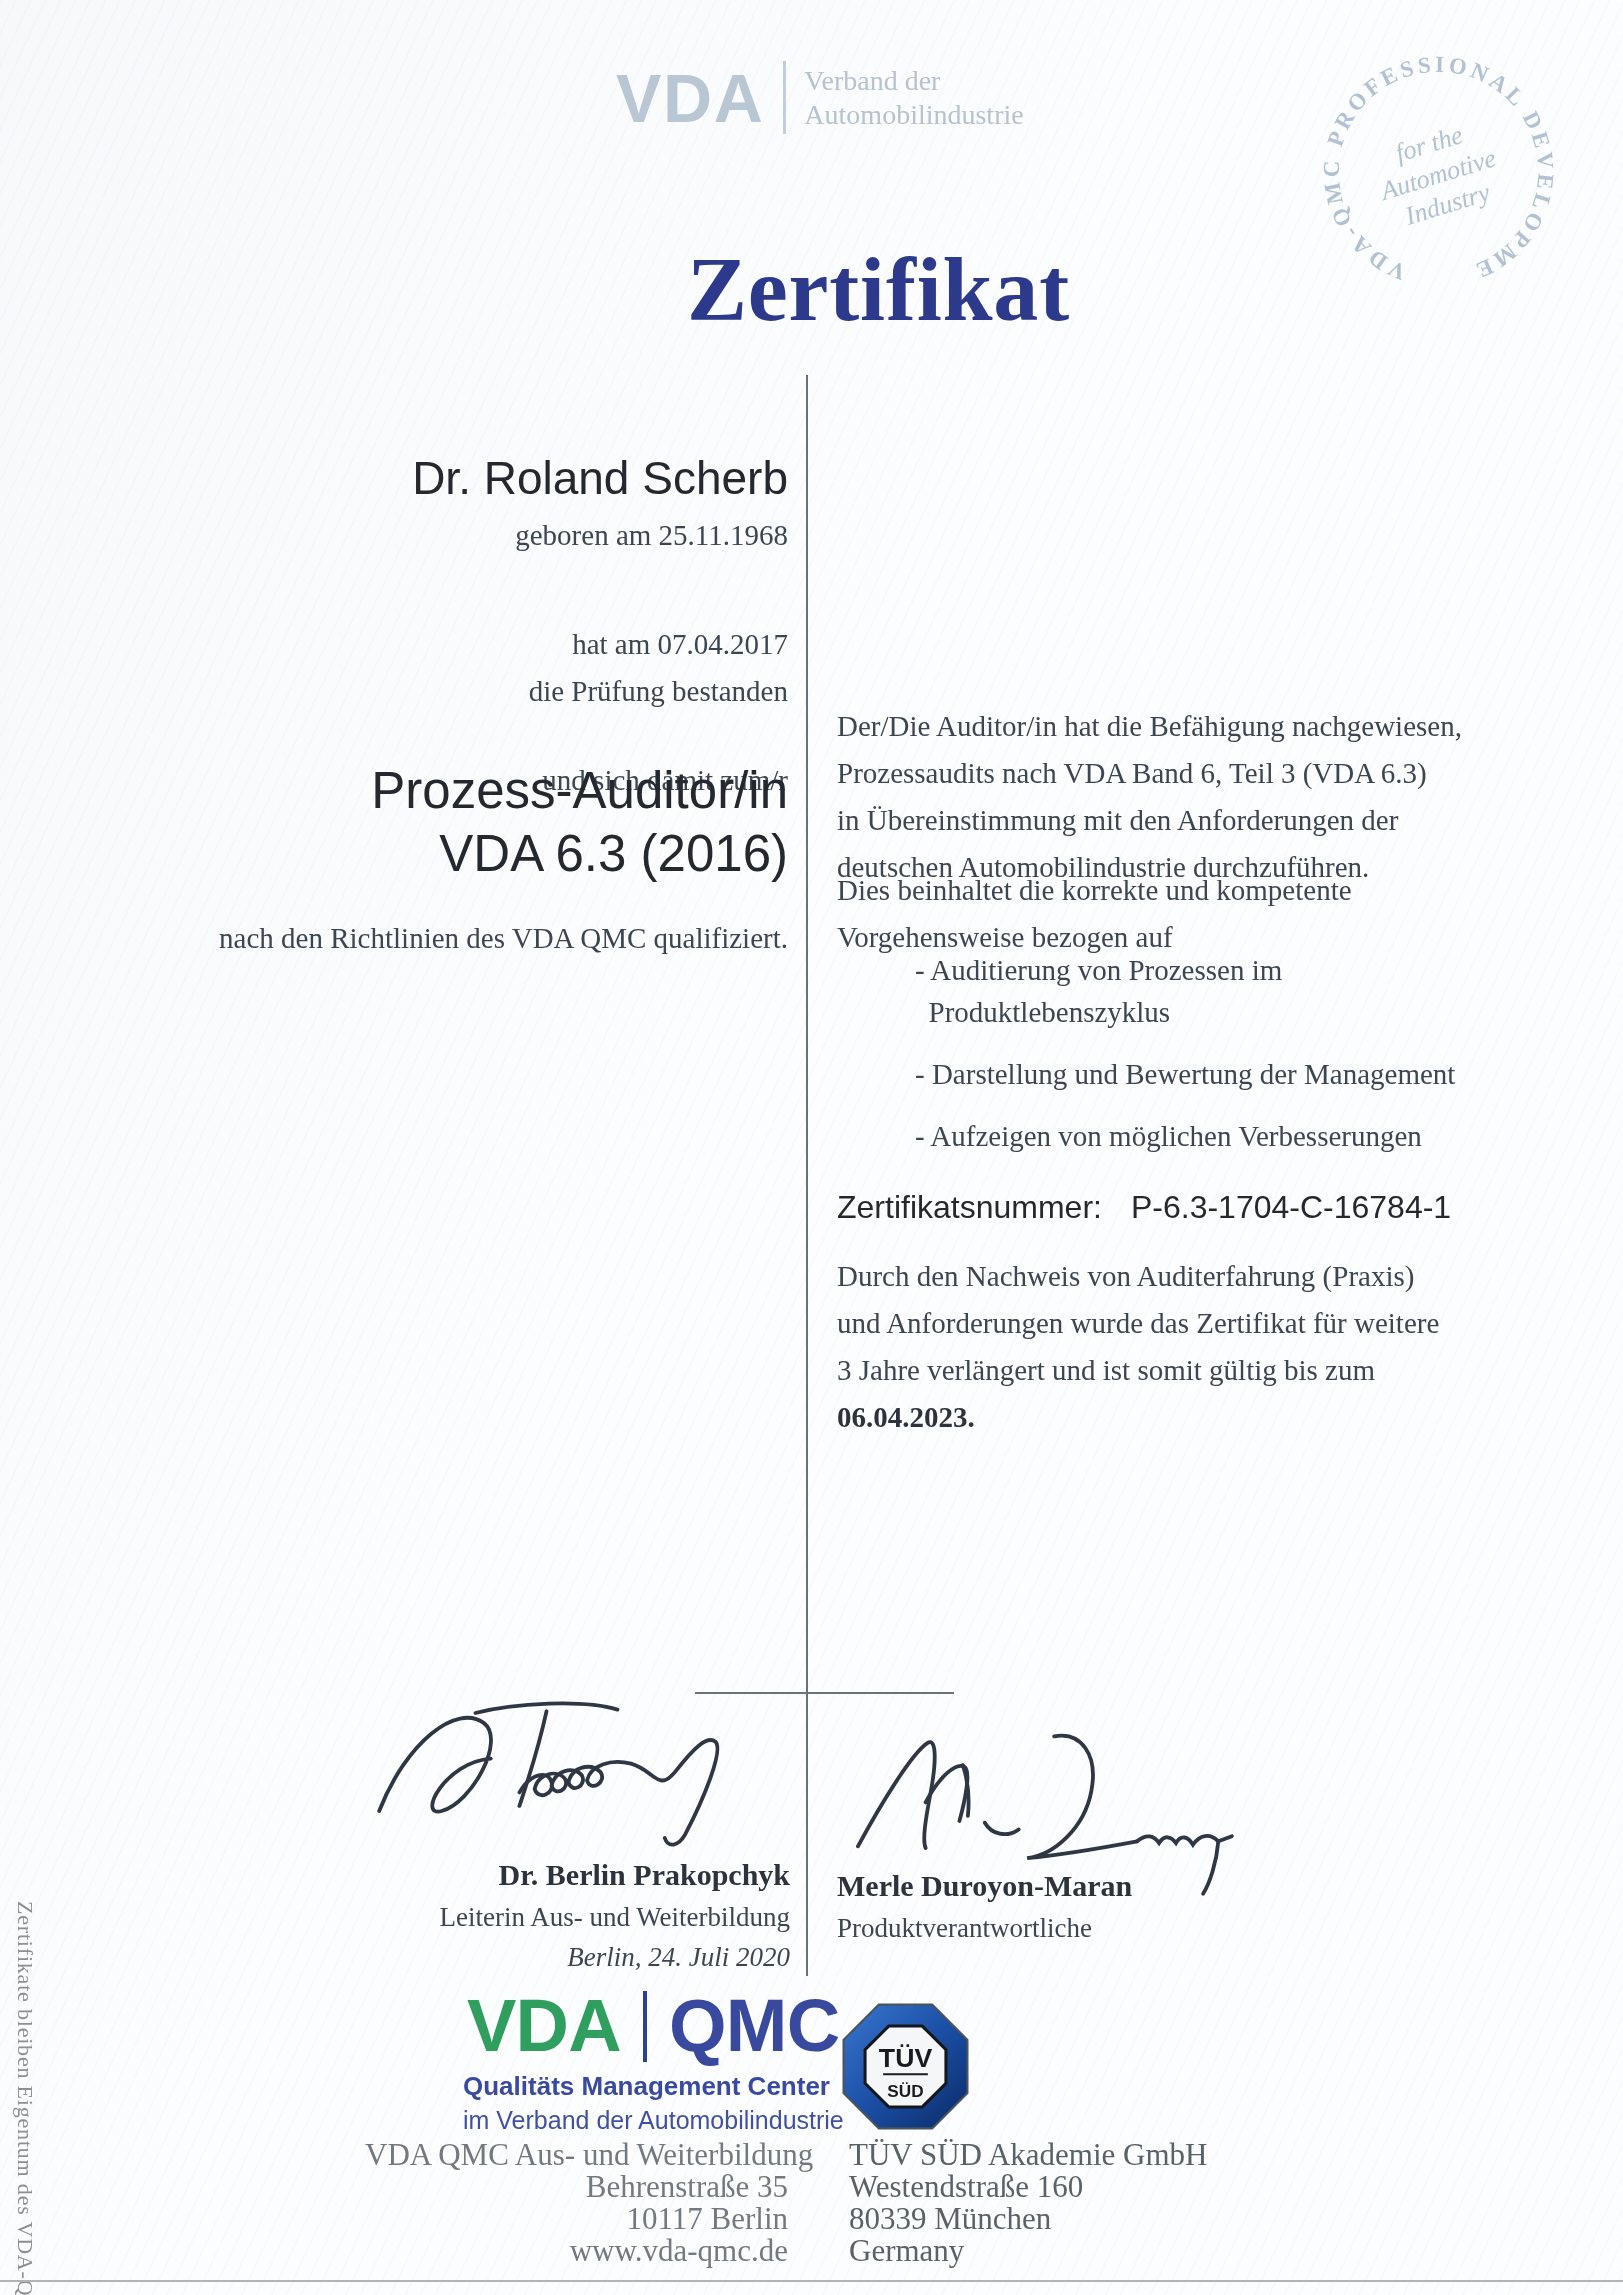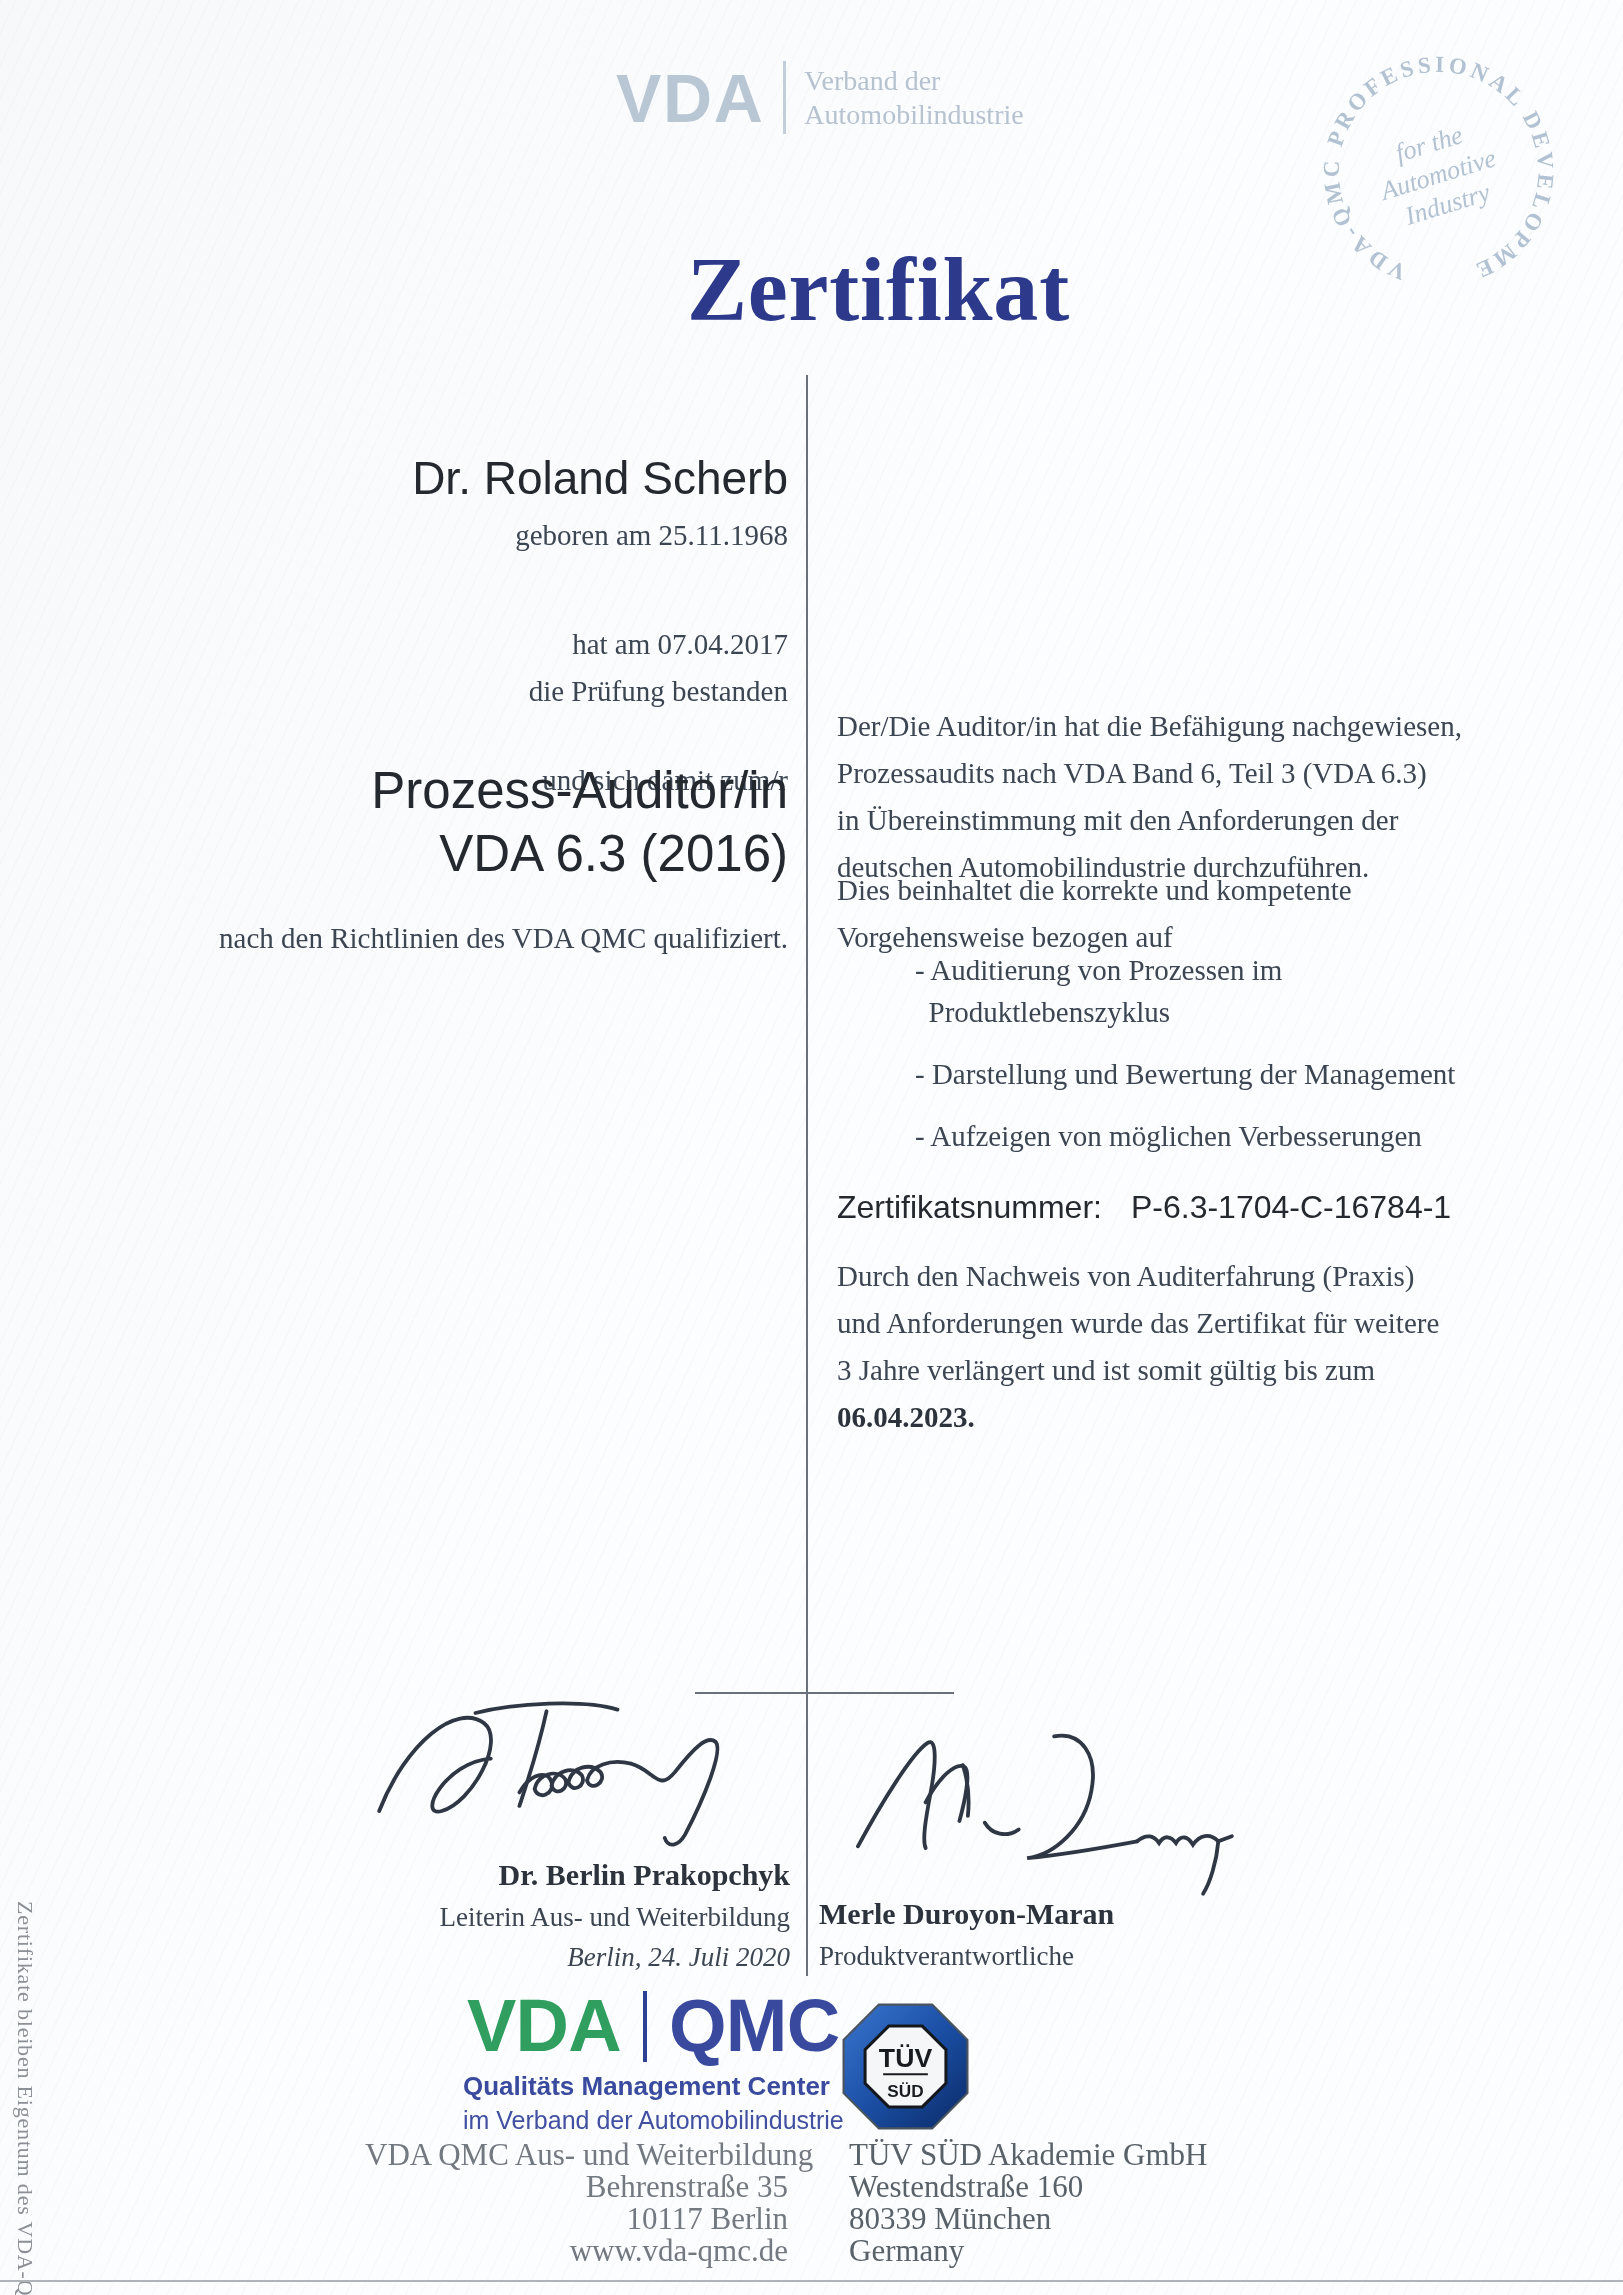--- a/index.html
+++ b/index.html
@@ -165,21 +165,21 @@
       <path d="M446,142 C444,166 436,192 428,204"></path>
     </g>
   </svg>
 
   <div class="abs" style="left:283px;top:1858px;width:507px;text-align:right;">
     <div class="sig-name">Dr. Berlin Prakopchyk</div>
     <div class="sig-role" style="margin-top:10px;">Leiterin Aus- und Weiterbildung</div>
     <div class="sig-date" style="margin-top:8.5px;">Berlin, 24. Juli 2020</div>
   </div>
 
-  <div class="abs" style="left:819px;top:1869px;margin-top:28px;">
+  <div class="abs" style="left:837px;top:1869px;">
     <div class="sig-name">Merle Duroyon-Maran</div>
     <div class="sig-role" style="margin-top:10px;">Produktverantwortliche</div>
   </div>
 
   <div class="abs" style="left:467px;top:1989px;display:flex;align-items:center;gap:22px;">
     <div class="vdaqmc" style="color:#2f9e5f;">VDA</div>
     <div style="width:4.2px;height:71px;background:#2c4094;"></div>
     <div class="vdaqmc" style="color:#394a9e;">QMC</div>
   </div>
   <div class="abs qmc-sub1" style="left:463px;top:2071px;">Qualitäts Management Center</div>

